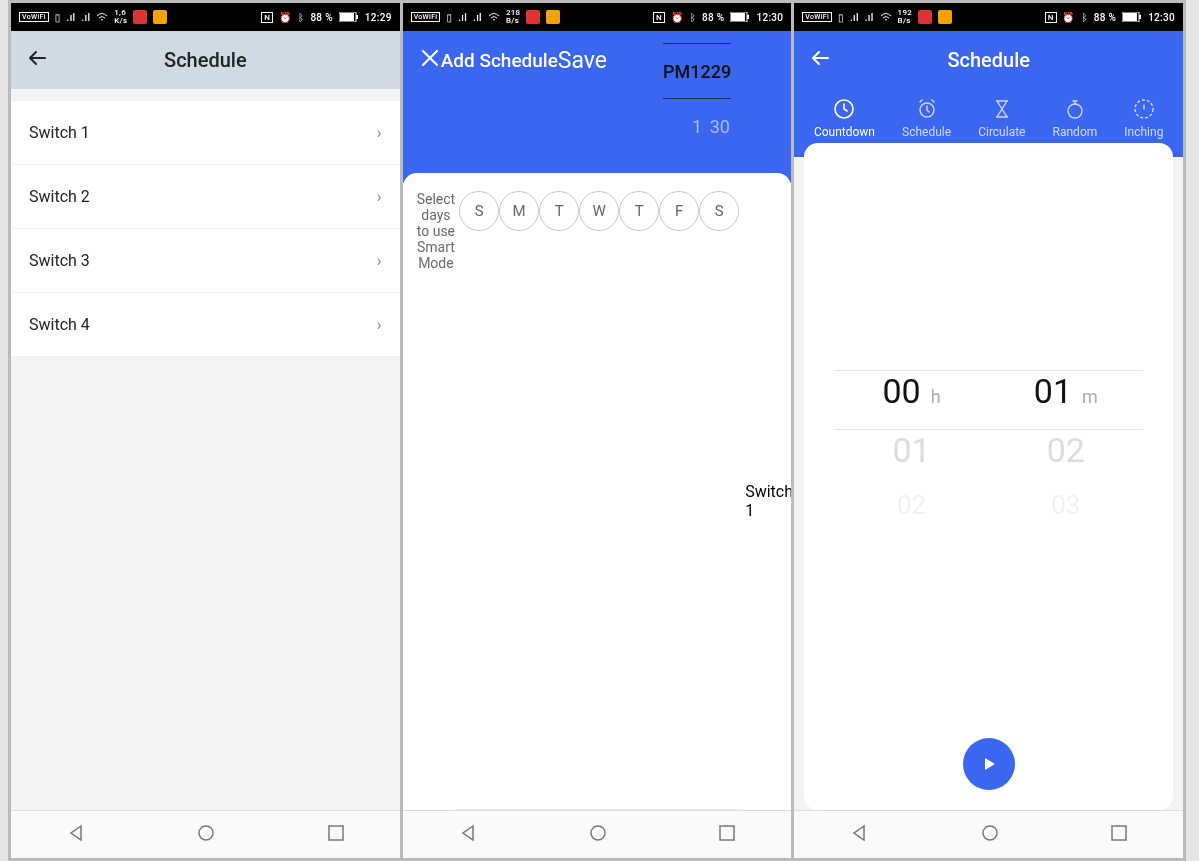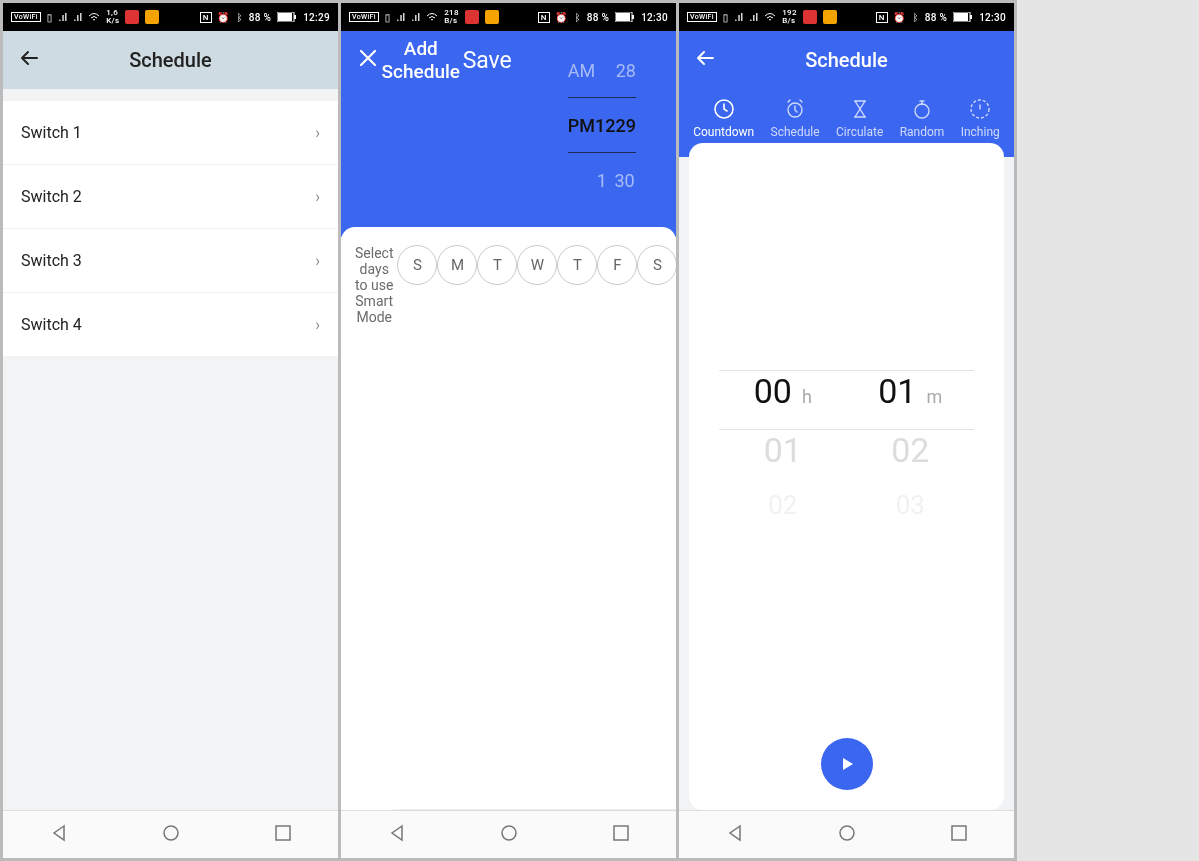--- a/index.html
+++ b/index.html
@@ -1,17 +1,17 @@
 <!DOCTYPE html>
 <html><head>
 <meta charset="utf-8">
 <style>
   * { box-sizing: border-box; margin: 0; padding: 0; }
   body { font-family: -apple-system, Roboto, "Helvetica Neue", Arial, sans-serif; background:#e5e5e5; }
-  .frame { display:flex; width:1017px; height:861px; background:#3b82f6; gap:0; border:1px solid #bbb; }
+  .frame { display:flex; width:1178px; height:861px; background:#3b82f6; gap:0; border:1px solid #bbb;margin-left:8px; }
   .phone { flex:1 1 0; position:relative; background:#fff; border:2px solid #bbb; display:flex; flex-direction:column; overflow:hidden; }
   .phone + .phone { margin-left:-1px; }
 
   
   .status { height:28px; background:#000; color:#fff; display:flex; align-items:center; justify-content:space-between; padding:0 8px; font-size:10px; font-weight:500; letter-spacing:.3px; }
   .status .left, .status .right { display:flex; align-items:center; gap:6px; }
   .sicon { display:inline-flex; align-items:center; }
   .rate { display:flex; flex-direction:column; line-height:1; font-size:8px; align-items:flex-start; }
   .sq { width:14px; height:14px; border-radius:2px; display:inline-block; }
   .sq.red { background:#d33; }
@@ -189,25 +189,20 @@
     <div class="blue" style="display:flex;flex-direction:row;">
       <div class="hdr2">
         <span><svg width="22" height="22" viewBox="0 0 22 22">
               <path d="M4 4l14 14M18 4L4 18" stroke="#fff" stroke-width="2.2" stroke-linecap="round"></path>
             </svg></span>
         <span class="title">Add Schedule</span>
         <span class="save">Save</span>
       </div>
 
       <div class="picker">
-        <div class="prow">
-            <span class="c">AM</span>
-            <span class="c"></span>
-            <span class="c">28</span>
-          </div>
         <div class="prow sel">
             <span class="c">PM</span>
             <span class="c">12</span>
             <span class="c">29</span>
           </div>
         <div class="prow">
             <span class="c"></span>
             <span class="c">1</span>
             <span class="c">30</span>
           </div>

